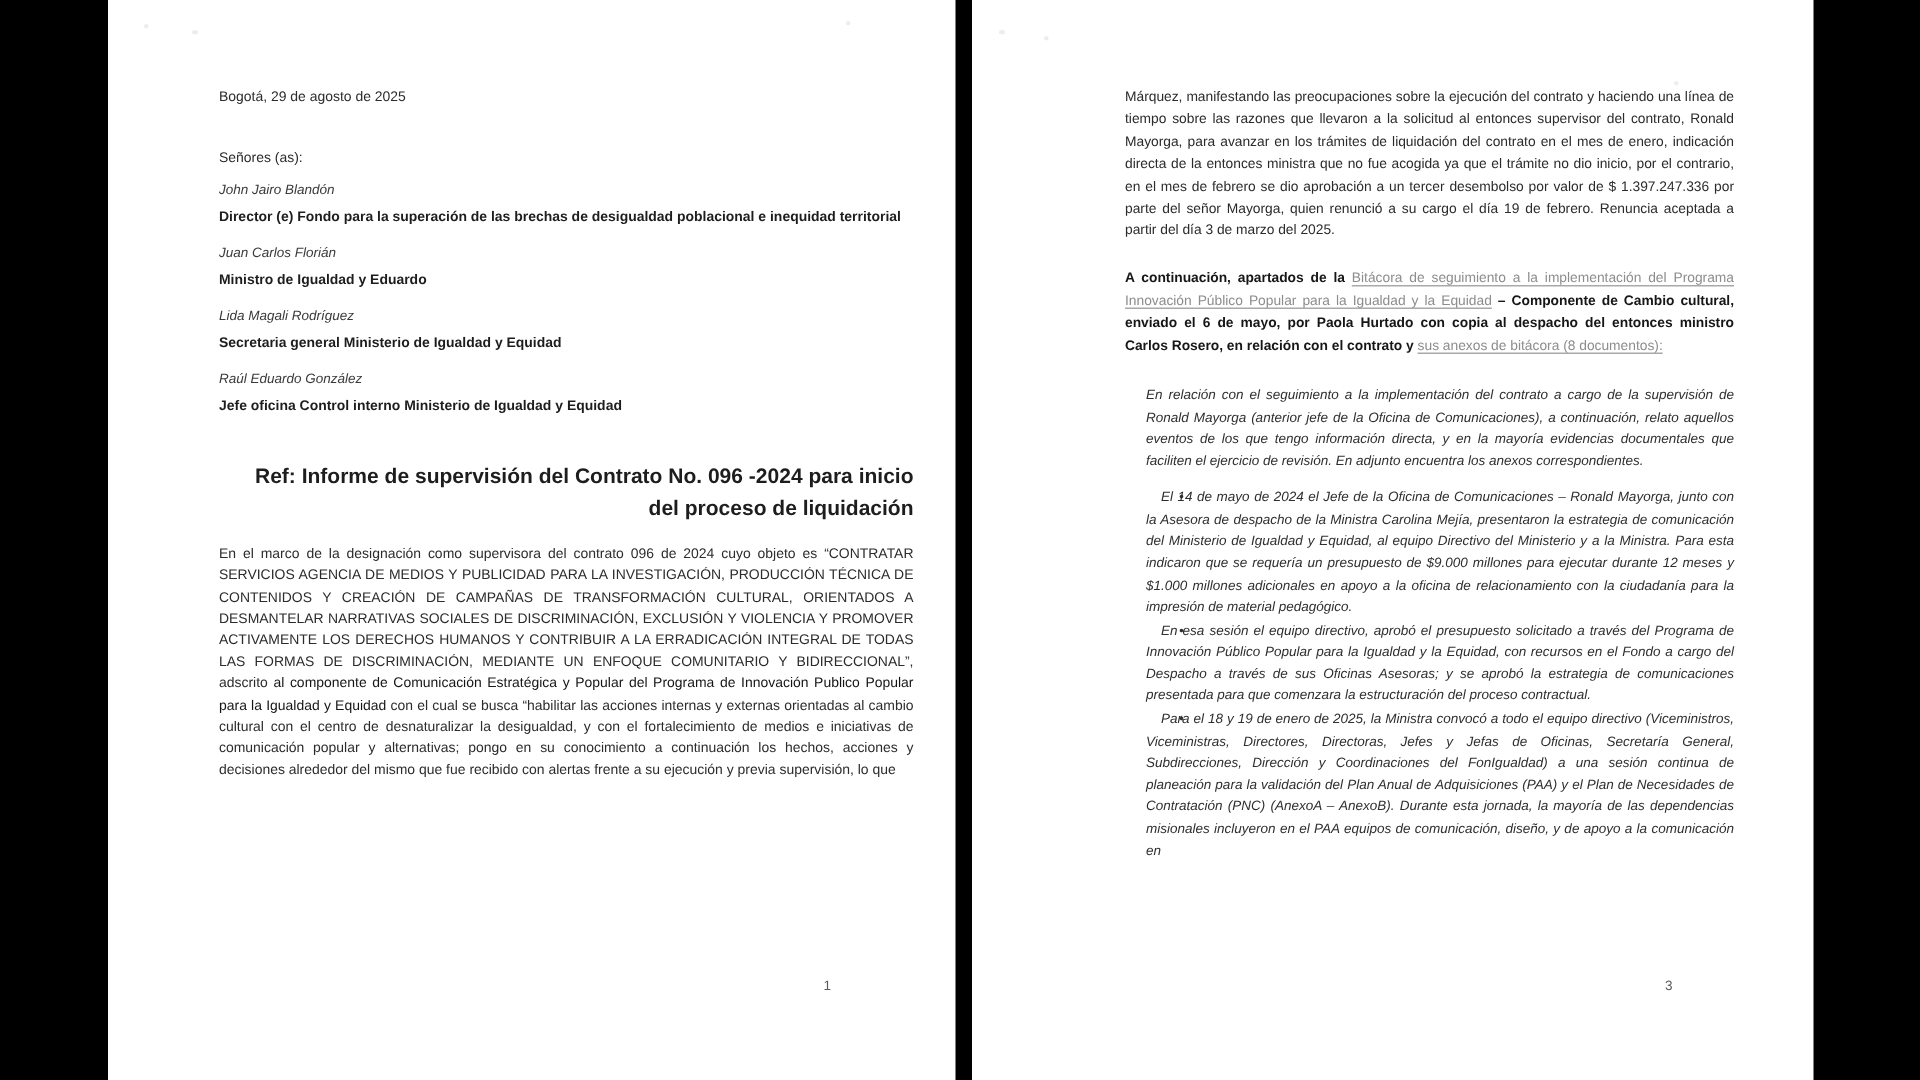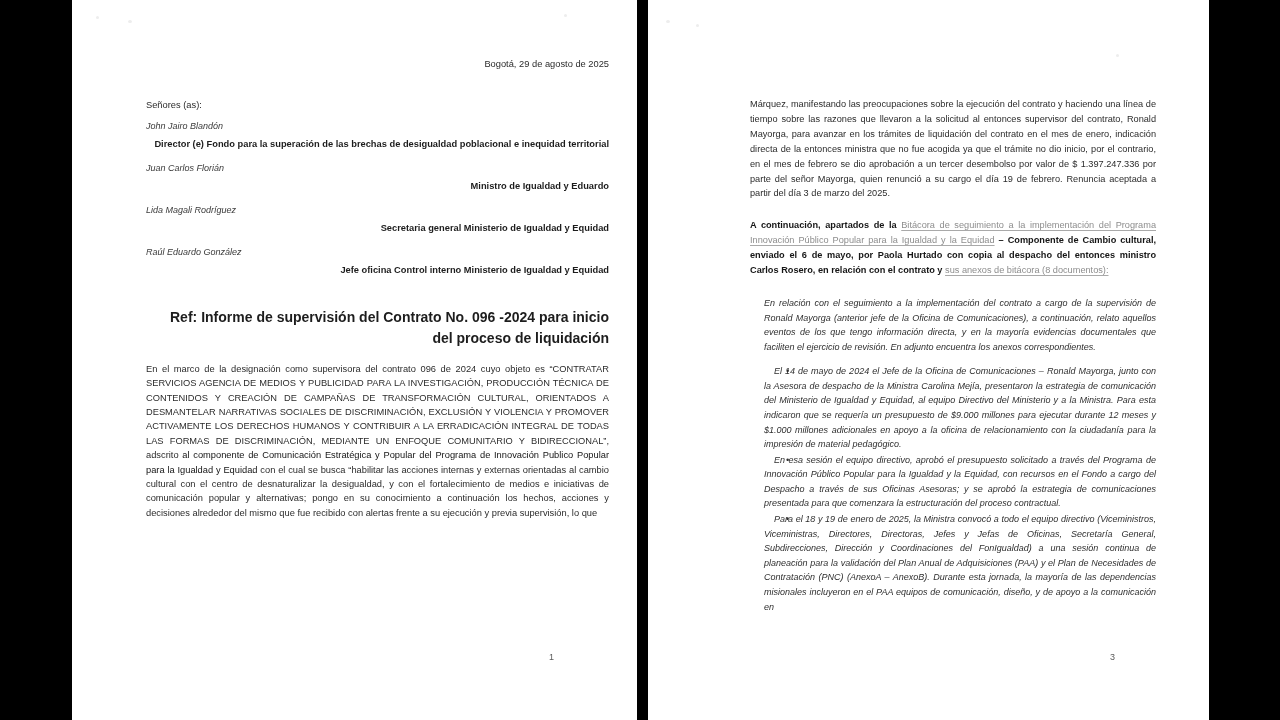--- a/index.html
+++ b/index.html
@@ -54,46 +54,43 @@
     right: 28px;
     top: 0;
     bottom: 0;
   }
   .page-inner-right {
     position: absolute;
     left: 102px;
     right: 53px;
     top: 0;
     bottom: 0;
-    margin-top: 40px;
   }
   .datestamp {
     font-size: 9.3px;
     color: #2b2b2b;
     margin-top: 59px;
-    text-align: right;
   }
   .salutation {
     font-size: 9.3px;
     color: #2b2b2b;
     margin-top: 31px;
   }
   .person-name {
     font-size: 9.0px;
     font-style: italic;
     color: #3a3a3a;
     margin-top: 11px;
   }
   .person-role {
     font-size: 9.3px;
     font-weight: bold;
     color: #1d1d1d;
     margin-top: 7px;
     line-height: 1.5;
-    text-align: right;
   }
   .ref-block {
     margin-top: 29px;
     margin-left: 24px;
     font-size: 14px;
     font-weight: bold;
     color: #1d1d1d;
     text-align: justify;
     text-align-last: right;
     line-height: 1.5;

